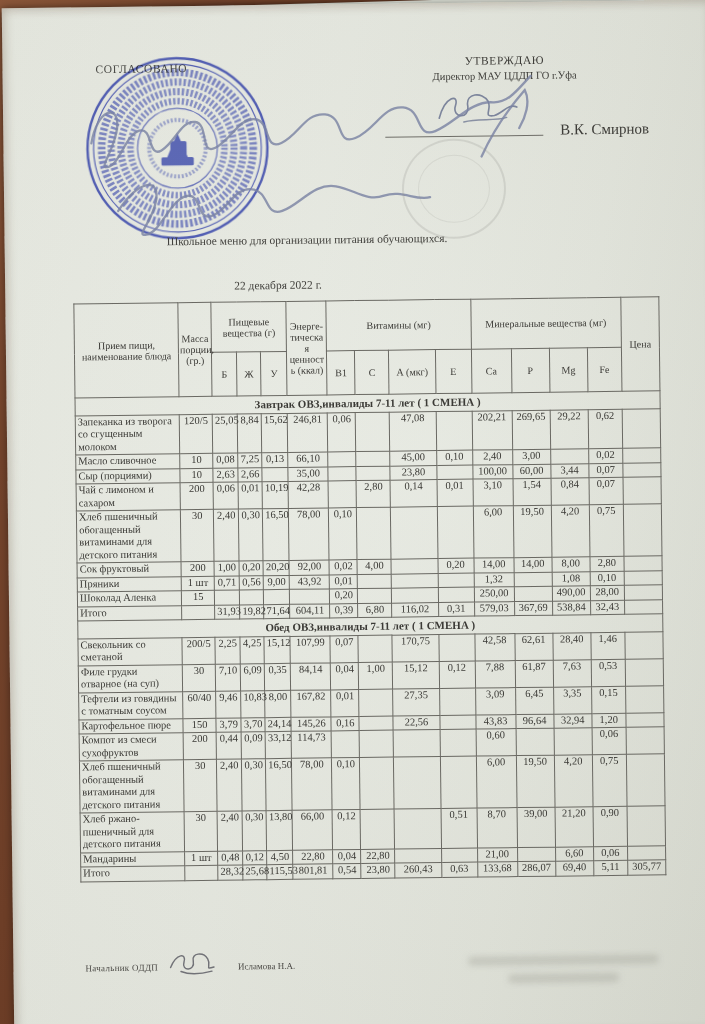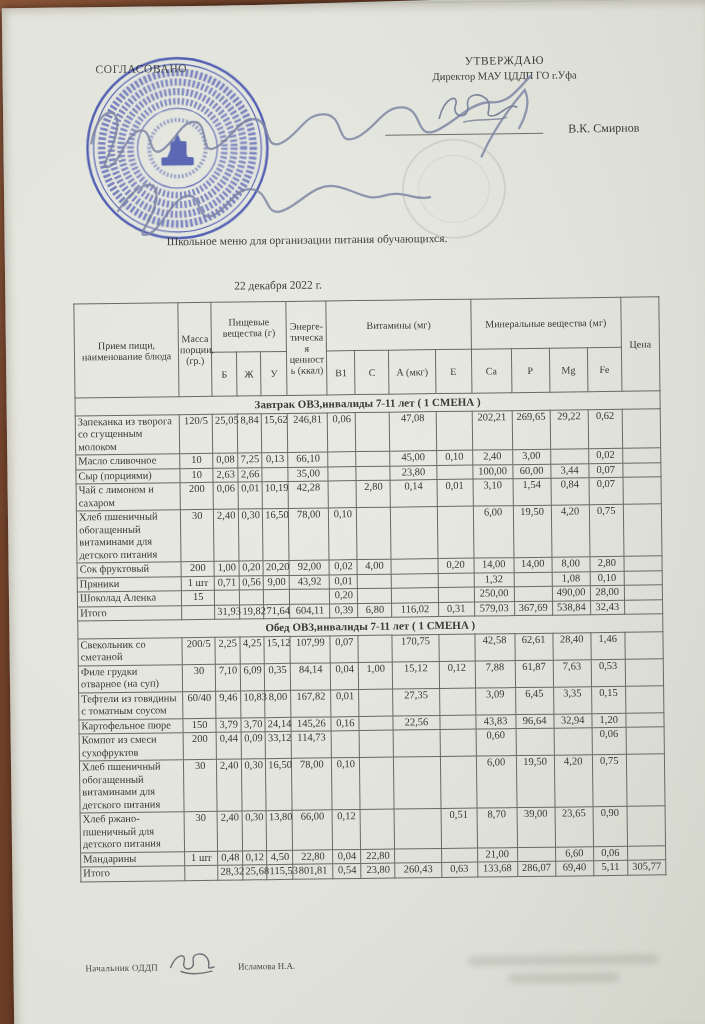--- a/index.html
+++ b/index.html
@@ -23,21 +23,21 @@
   }
   .shade{position:absolute;inset:0;pointer-events:none;
     background:radial-gradient(120% 90% at 60% 45%, rgba(255,255,255,.10), rgba(70,60,40,.07) 95%);}
   
   .approve-left{position:absolute;left:93px;top:56px;font-size:11.5px;letter-spacing:.6px;color:#4a4a46;}
   .approve-right{position:absolute;left:382px;top:52px;width:240px;text-align:center;}
   .approve-right .t1{font-size:11.5px;letter-spacing:.6px;}
   .approve-right .t2{font-size:10.5px;margin-top:4px;}
   .sig-row{display:flex;align-items:flex-end;margin-top:38px;}
   .sig-line{flex:0 0 158px;border-bottom:1px solid #6f6e68;height:1px;}
-  .sig-name{font-size:12px;margin-left:25px;white-space:nowrap;position:relative;top:3px;}
+  .sig-name{font-size:15px;margin-left:17px;white-space:nowrap;position:relative;top:3px;}
   .director-sig{position:absolute;left:48px;top:32px;width:92px;height:42px;}
   
   .stamp{position:absolute;left:78px;top:46px;width:192px;height:192px;opacity:.84;mix-blend-mode:multiply;filter:blur(.2px);}
   .stamp .ring{fill:none;stroke:var(--stamp);}
   .stamp .emblem{fill:var(--stamp);}
   .big-signature{position:absolute;left:70px;top:58px;width:505px;height:195px;pointer-events:none;}
   .big-signature path{fill:none;stroke:var(--ink);stroke-width:2.3;stroke-linecap:round;opacity:.82;}
   .ghost-stamp{position:absolute;left:398px;top:136px;width:100px;height:96px;border:2px solid rgba(140,140,135,.22);border-radius:50%;}
   .ghost-stamp:before{content:"";position:absolute;inset:14px;border:1.5px solid rgba(140,140,135,.16);border-radius:50%;}
   .doc-title{position:absolute;left:162px;top:229px;font-size:11.5px;color:#43423e;}
@@ -428,21 +428,21 @@
             <td class="num">2,40</td>
             <td class="num">0,30</td>
             <td class="num">13,80</td>
             <td class="num">66,00</td>
             <td class="num">0,12</td>
             <td class="num"></td>
             <td class="num"></td>
             <td class="num">0,51</td>
             <td class="num">8,70</td>
             <td class="num">39,00</td>
-            <td class="num">23,65</td>
+            <td class="num">21,20</td>
             <td class="num">0,90</td>
             <td class="num"></td>
           </tr>
           <tr>
             <td class="name">Мандарины</td>
             <td class="num">1 шт</td>
             <td class="num">0,48</td>
             <td class="num">0,12</td>
             <td class="num">4,50</td>
             <td class="num">22,80</td>

